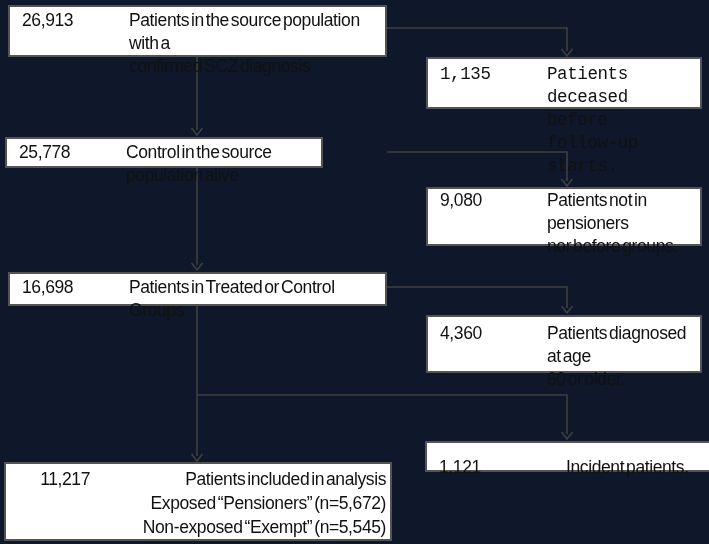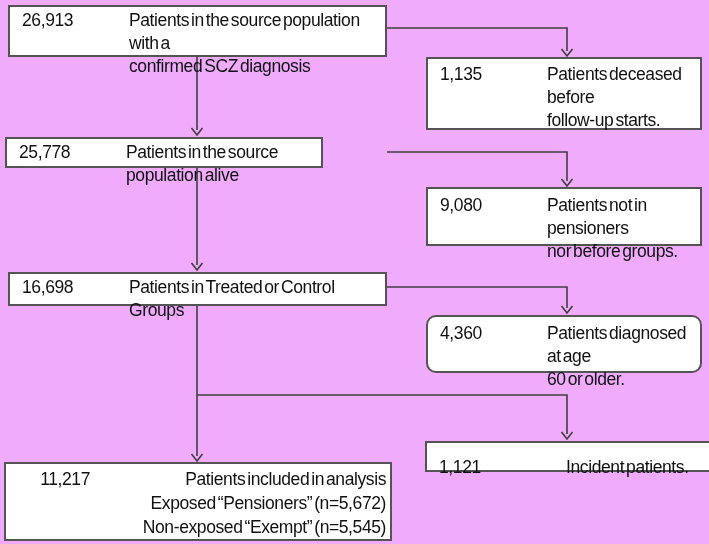--- a/index.html
+++ b/index.html
@@ -1,19 +1,19 @@
 <!DOCTYPE html>
 <html><head>
 <meta charset="utf-8">
 <style>
   html,body{margin:0;padding:0;background:#ffffff;}
   .canvas{
     position:relative;
     width:709px;height:544px;
-    background:#f0abfc;
+    background:#0f172a;
     font-family:"Liberation Sans", sans-serif;
     color:#111111;
     overflow:hidden;
   }
   .connectors{position:absolute;left:0;top:0;width:709px;height:544px;}
   .box{
     position:absolute;
     box-sizing:border-box;
     border:2px solid #545454;
     background:#ffffff;
@@ -30,25 +30,25 @@
     white-space:nowrap;
   }
   .txt{
     flex:1 1 auto;
     white-space:pre-line;
     padding-right:4px;
     margin-left:35px;
   }
   
   .box-source      {left:8px;   top:5px;   width:379px; height:52px; padding-top:2px;}
-  .box-deceased    {left:426px; top:57px;  width:276px; height:73px; padding-top:4px;}
+  .box-deceased    {left:426px; top:57px;  width:276px; height:52px; padding-top:4px;font-family:Liberation Mono, monospace;}
   .box-alive       {left:5px;   top:137px; width:318px; height:31px; padding-top:2px;}
-  .box-notpension  {left:426px; top:187px; width:276px; height:59px; padding-top:5px;}
+  .box-notpension  {left:426px; top:187px; width:276px; height:59px; }
   .box-treated     {left:8px;   top:272px; width:379px; height:34px; padding-top:2px;}
-  .box-diagnosed   {left:426px; top:315px; width:276px; height:58px; padding-top:5px;border-radius:10px;}
+  .box-diagnosed   {left:426px; top:315px; width:276px; height:58px; padding-top:5px;}
   .box-incident    {left:425px; top:441px; width:318px; height:31px; padding-top:13px;gap:20px;}
   .box-analysis    {left:4px;   top:462px; width:388px; height:79px; padding-top:3px; line-height:24px;text-align:right;}
 </style>
 </head>
 <body>
 
 <div class="canvas">
 
   <svg class="connectors" viewBox="0 0 709 544" xmlns="http://www.w3.org/2000/svg" fill="none" stroke="#3f3f3f" stroke-width="1.6">
     <path d="M197 57 V130 M191.5 128 L197 135 L202.5 128"></path>
@@ -67,21 +67,21 @@
   </div>
 
   <div class="box box-deceased">
     <span class="num">1,135</span>
     <span class="txt">Patients deceased before
 follow-up starts.</span>
   </div>
 
   <div class="box box-alive">
     <span class="num">25,778</span>
-    <span class="txt">Patients in the source population alive</span>
+    <span class="txt">Control in the source population alive</span>
   </div>
 
   <div class="box box-notpension">
     <span class="num">9,080</span>
     <span class="txt">Patients not in pensioners
 nor before groups.</span>
   </div>
 
   <div class="box box-treated">
     <span class="num">16,698</span>

